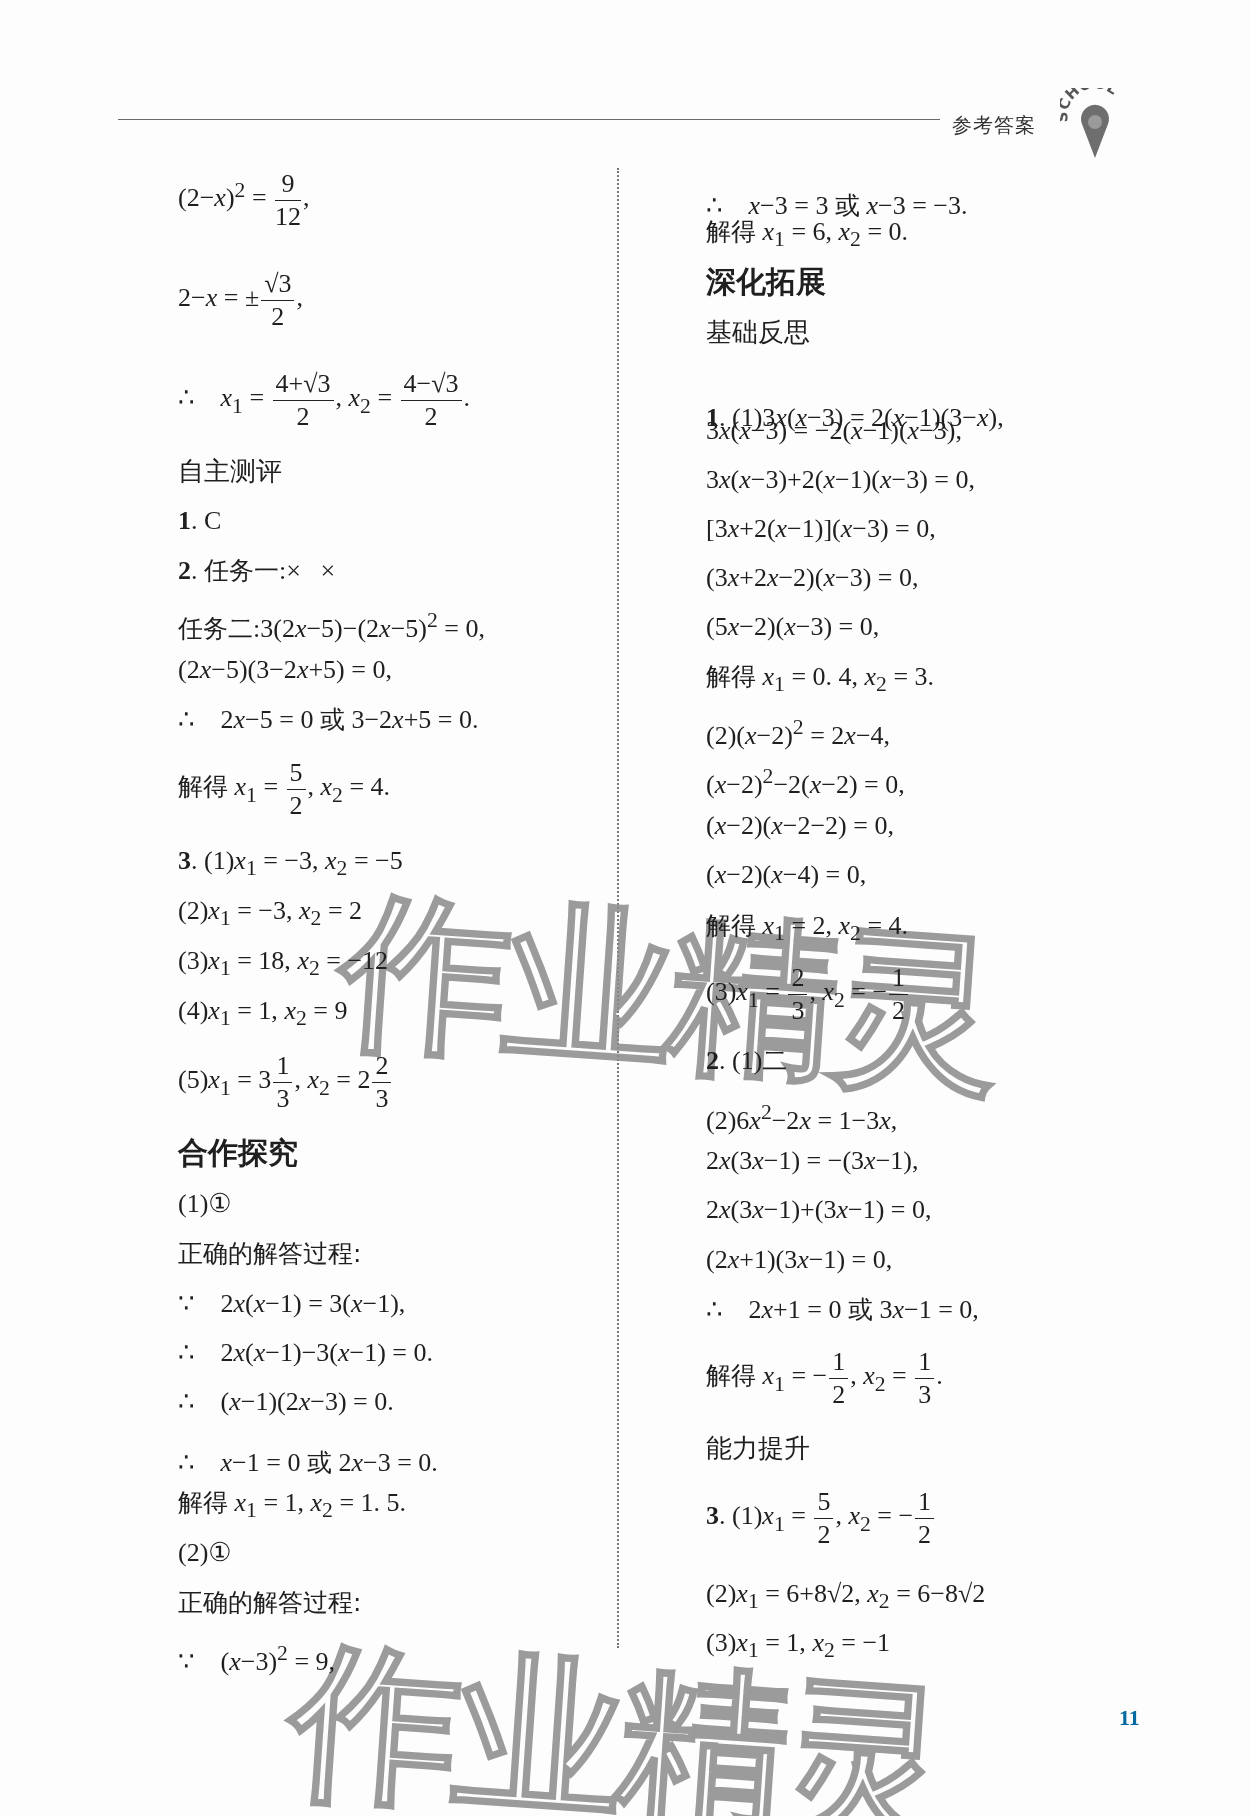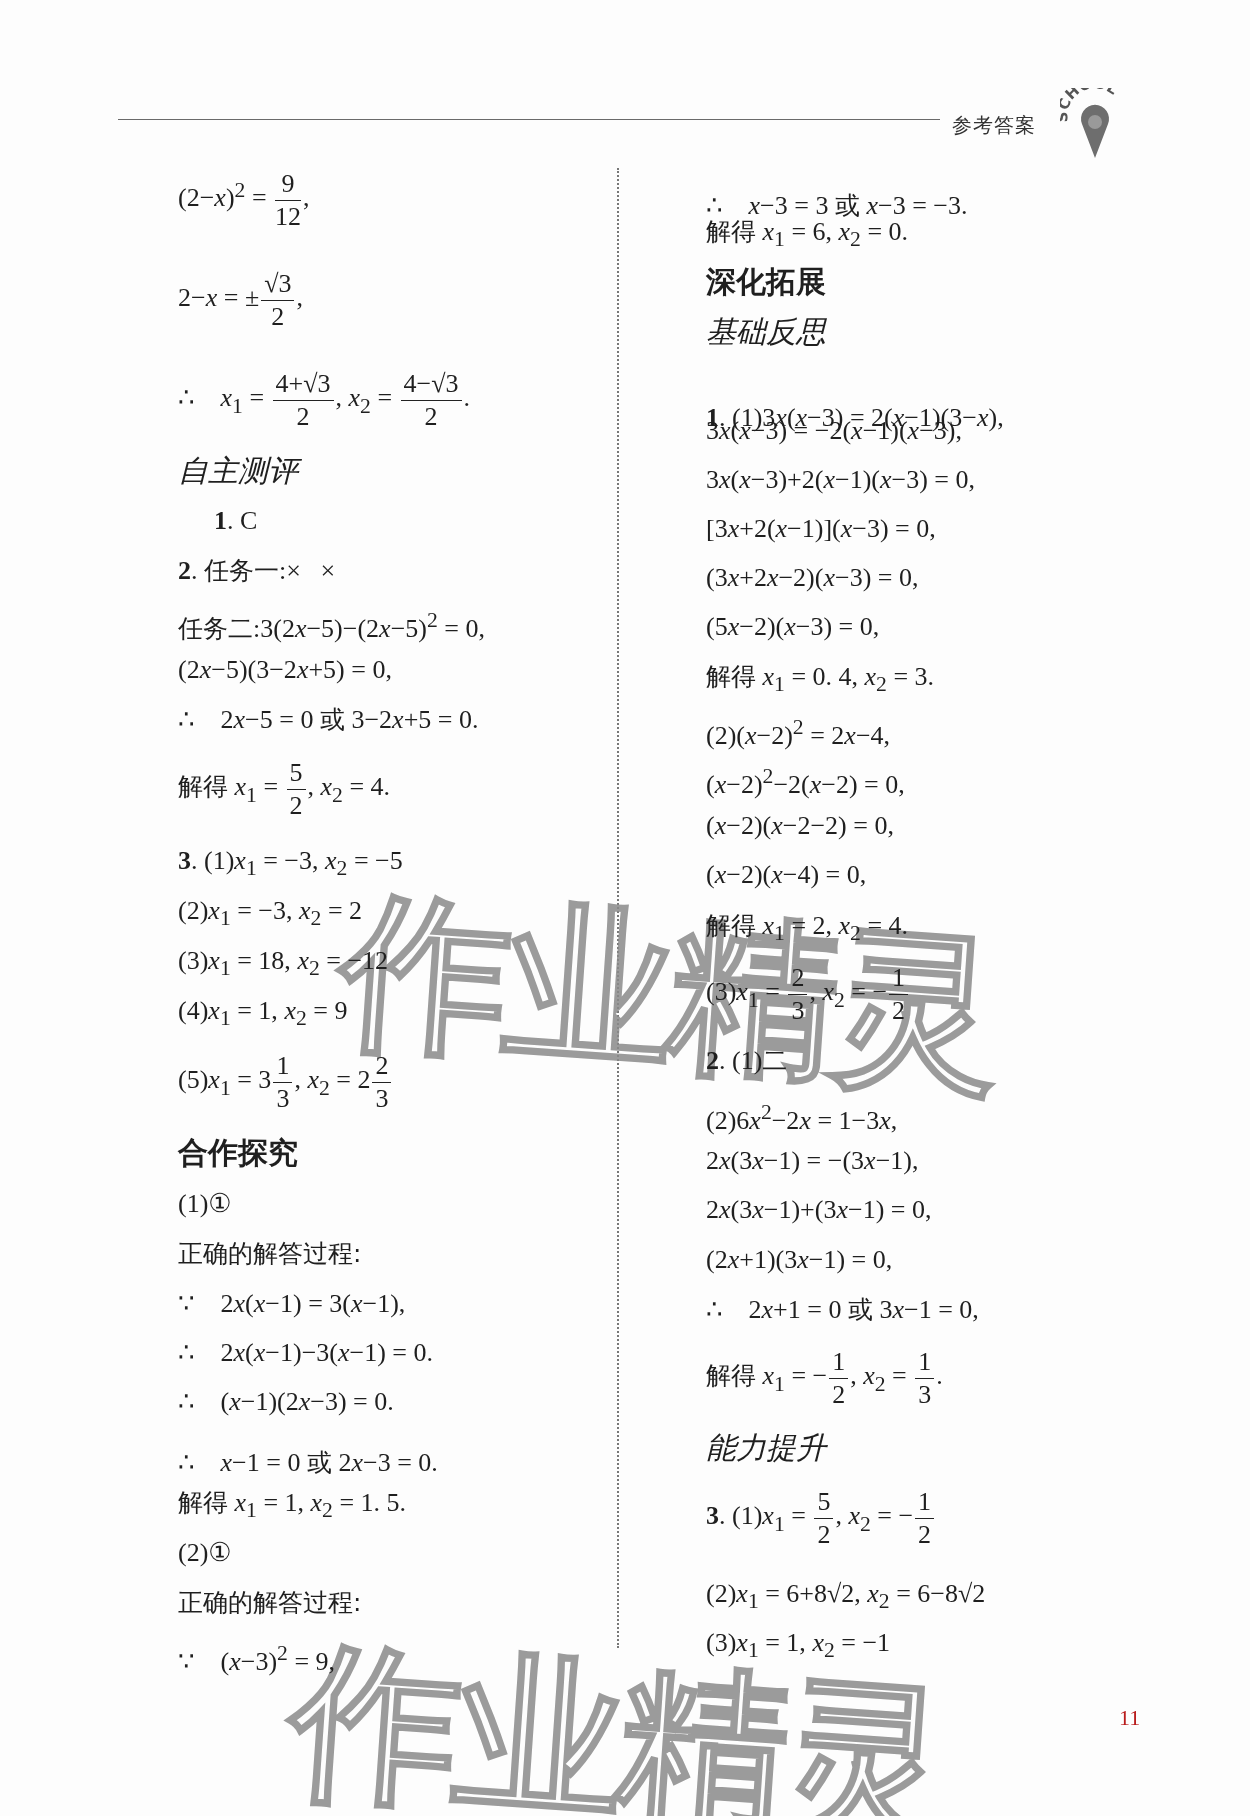--- a/index.html
+++ b/index.html
@@ -4,25 +4,25 @@
 <style>
   html, body { margin:0; padding:0; }
   body { width:1250px; height:1816px; background:#fdfdfd; position:relative; overflow:hidden;
          font-family:"Liberation Serif","DejaVu Serif",serif; color:#1f1f1f; }
   .rule { position:absolute; left:118px; top:119px; width:822px; height:1px; background:#6a6a6a; }
   .hdr { position:absolute; left:952px; top:112px; font-size:20px; color:#333;
          font-family:"DejaVu Sans",sans-serif; letter-spacing:1px; }
   .logo { position:absolute; left:1060px; top:88px; width:70px; height:76px; }
   .divider { position:absolute; left:617px; top:168px; width:0; height:1480px;
              border-left:2px dotted #777; }
-  .pagenum { position:absolute; left:1119px; top:1705px; font-size:22px; color:#b91c1c; }
+  .pagenum { position:absolute; left:1119px; top:1705px; font-size:22px; color:#0369a1;font-weight:bold; }
   .line { position:absolute; font-size:26px; white-space:nowrap; line-height:32px; }
   .cn { font-family:"DejaVu Sans",sans-serif; font-size:25px; }
   .sec { font-family:"DejaVu Sans",sans-serif; font-weight:bold; font-size:30px; }
-  .sub { font-family:"DejaVu Sans",sans-serif; font-size:30px;font-style:italic; }
+  .sub { font-family:"DejaVu Sans",sans-serif; font-size:26px; }
   .fr { display:inline-block; vertical-align:middle; text-align:center; margin:0 2px; }
   .fr .n { display:block; border-bottom:1.5px solid #222; padding:0 3px; line-height:32px; }
   .fr .d { display:block; line-height:32px; }
   .wm { position:absolute; font-family:"DejaVu Sans",sans-serif; font-weight:bold; font-size:170px;
         color:transparent; -webkit-text-stroke:2px #8a8a8a; letter-spacing:-6px; transform:rotate(4deg);
         opacity:0.85; pointer-events:none; }
   i { font-style:italic; }
 </style>
 </head>
 <body>
@@ -50,21 +50,21 @@
 <div class="line" style="left:178px;top:168px;">
   (2−<i>x</i>)<sup>2</sup> = <span class="fr"><span class="n">9</span><span class="d">12</span></span>,
 </div>
 <div class="line" style="left:178px;top:268px;">
   2−<i>x</i> = ±<span class="fr"><span class="n">√3</span><span class="d">2</span></span>,
 </div>
 <div class="line" style="left:178px;top:368px;">
   <span>∴</span>&nbsp;&nbsp;&nbsp;&nbsp;<i>x</i><sub>1</sub> = <span class="fr"><span class="n">4+√3</span><span class="d">2</span></span>, <i>x</i><sub>2</sub> = <span class="fr"><span class="n">4−√3</span><span class="d">2</span></span>.
 </div>
 <div class="line sub" style="left:178px;top:455px;">自主测评</div>
-<div class="line" style="left:178px;top:505px;margin-left:36px;"><b>1</b>. C</div>
+<div class="line" style="left:178px;top:505px;"><b>1</b>. C</div>
 <div class="line" style="left:178px;top:555px;">
   <b>2</b>. <span class="cn">任务一</span>:<span>×</span>&nbsp;&nbsp;&nbsp;<span>×</span>
 </div>
 <div class="line" style="left:178px;top:604px;">
   <span class="cn">任务二</span>:3(2<i>x</i>−5)−(2<i>x</i>−5)<sup>2</sup> = 0,
 </div>
 <div class="line" style="left:178px;top:654px;">(2<i>x</i>−5)(3−2<i>x</i>+5) = 0,</div>
 <div class="line" style="left:178px;top:704px;">
   <span>∴</span>&nbsp;&nbsp;&nbsp;&nbsp;2<i>x</i>−5 = 0 <span class="cn">或</span> 3−2<i>x</i>+5 = 0.
 </div>

